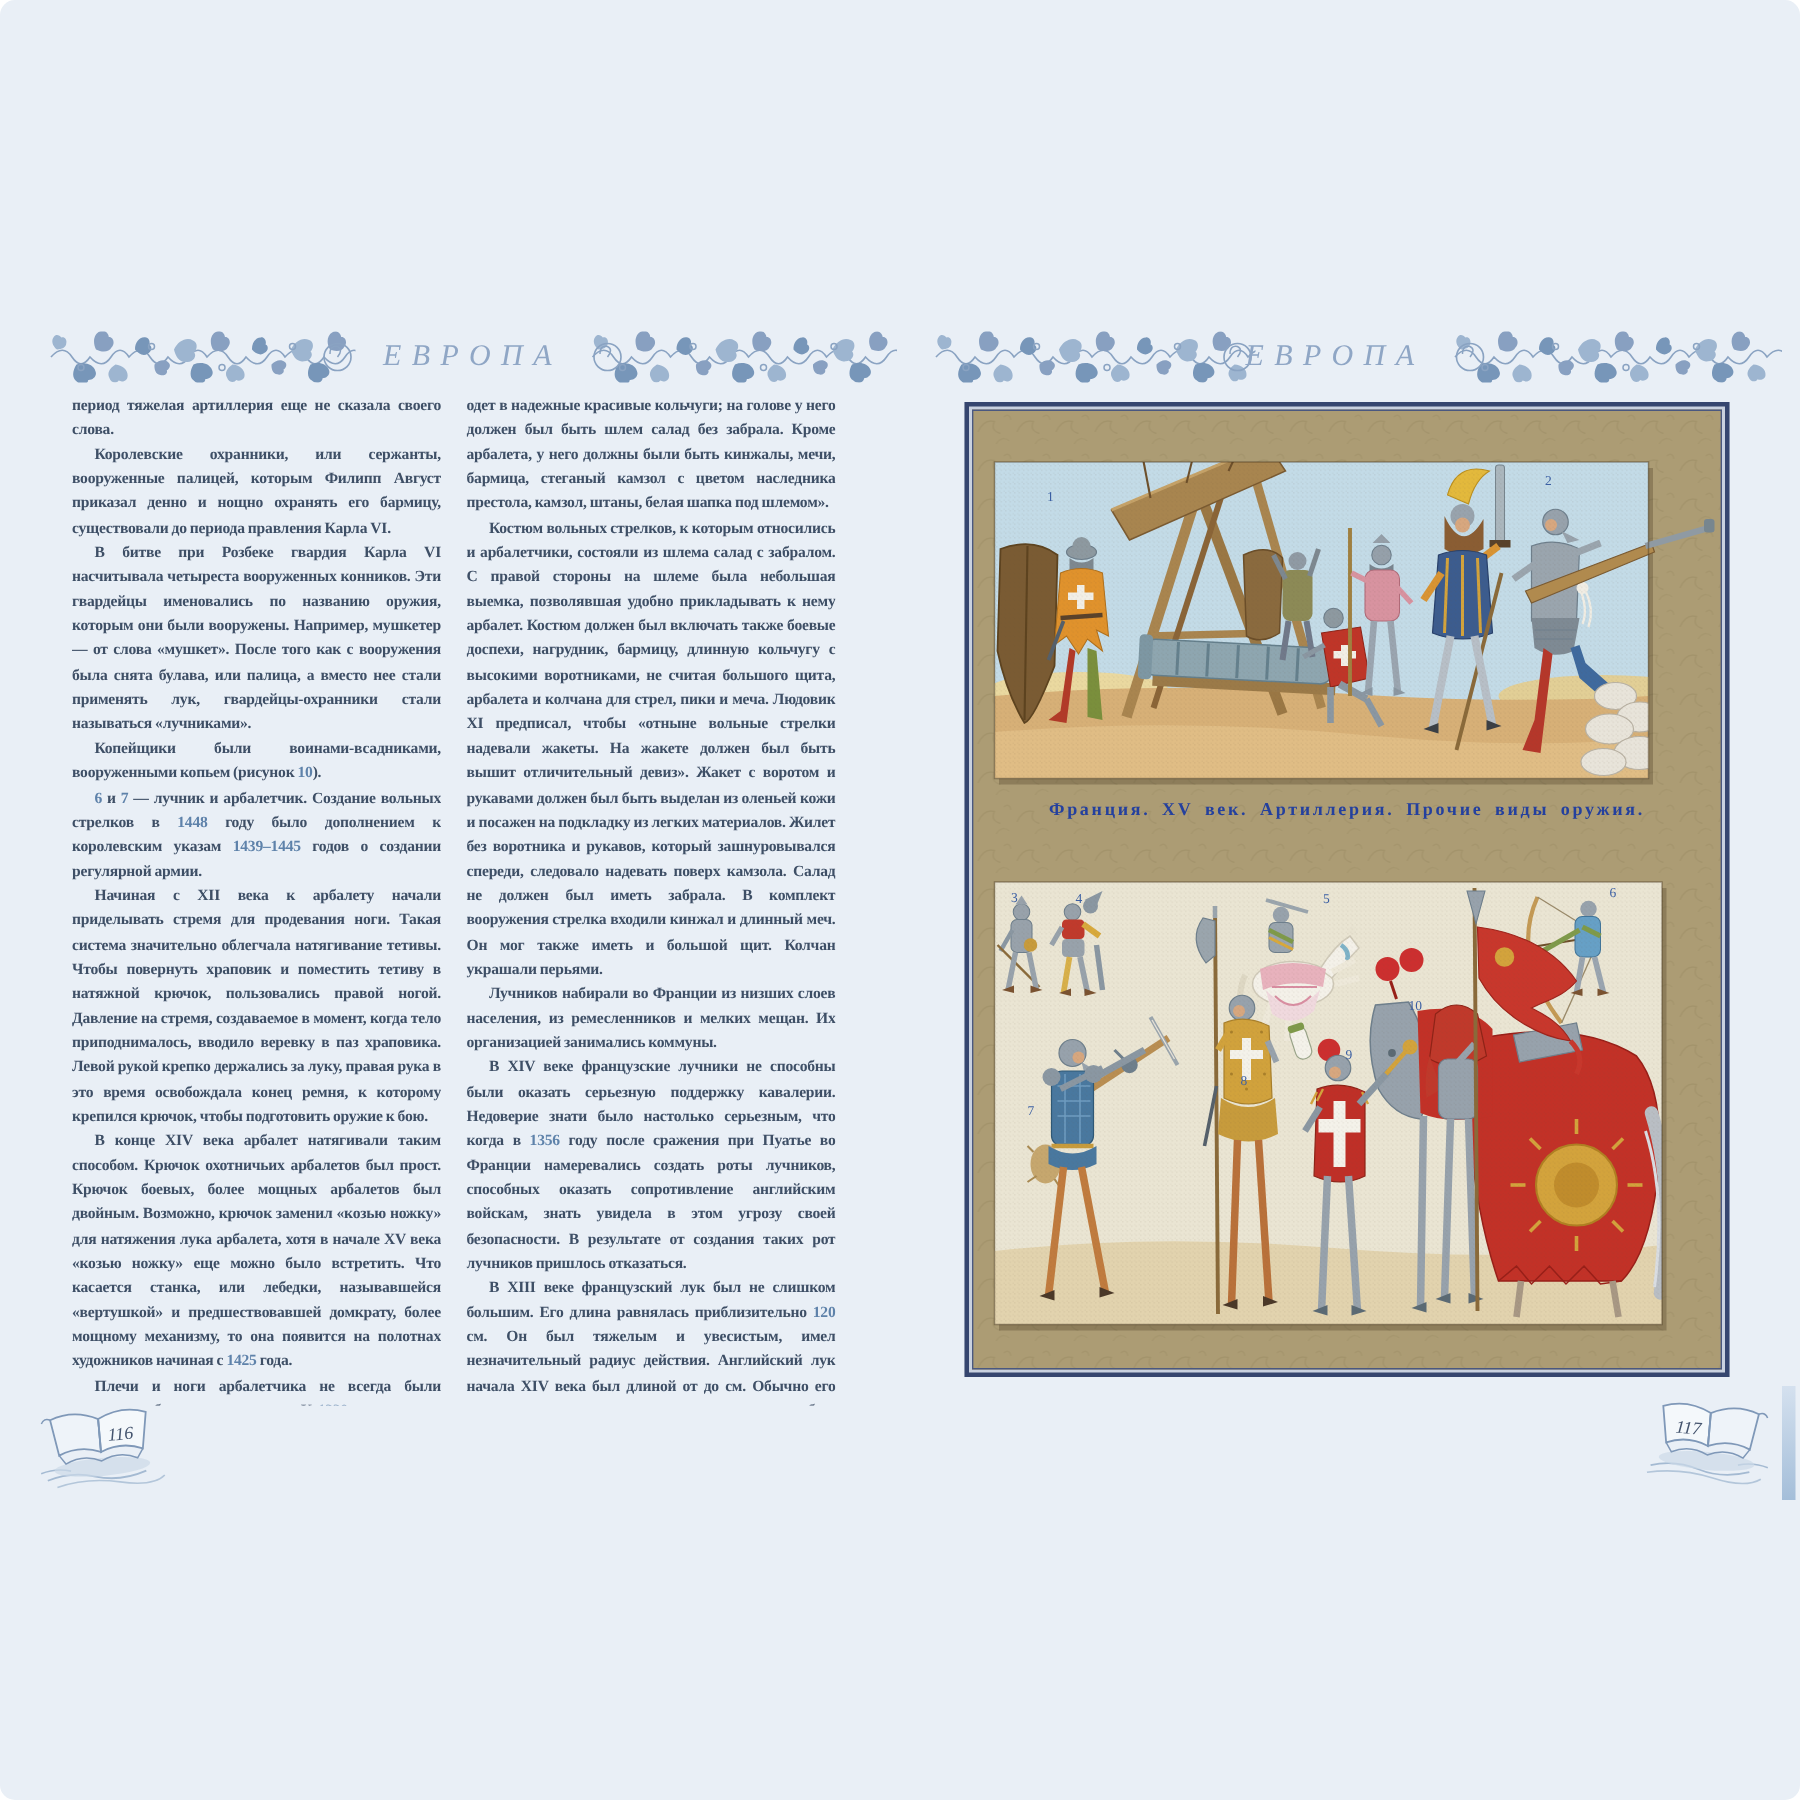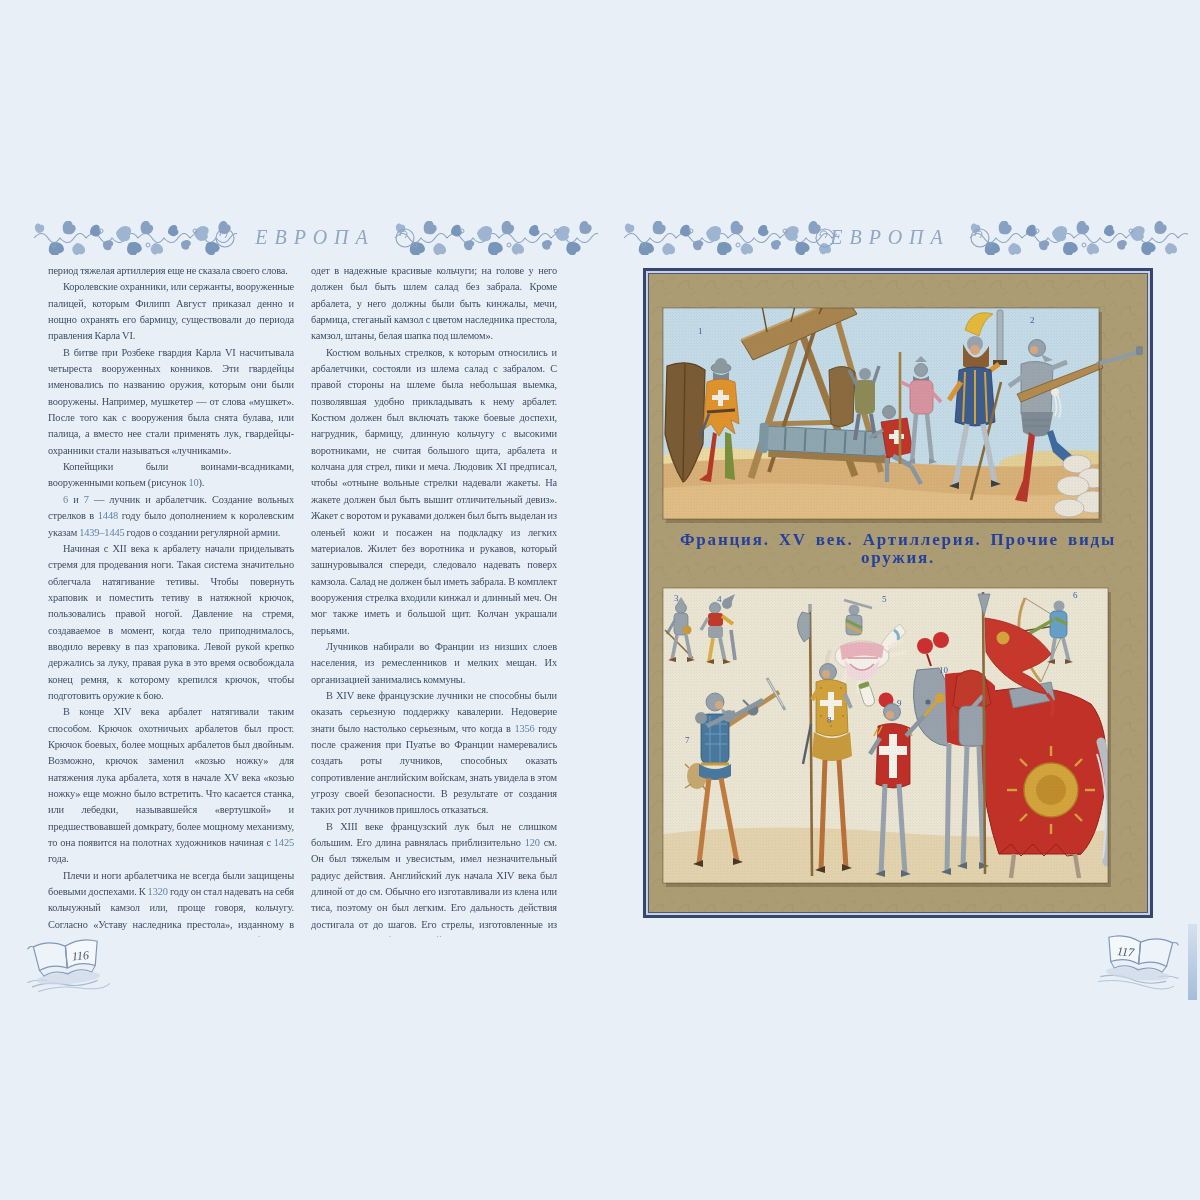--- a/index.html
+++ b/index.html
@@ -1,40 +1,40 @@
 <!DOCTYPE html>
 <html lang="ru"><head>
 <meta charset="utf-8">
 <style>
   html,body{margin:0;padding:0;}
   body{width:1200px;height:1200px;overflow:hidden;}
-  .sheet{position:relative;width:1200px;height:1200px;background:#e9eff6;font-family:"Liberation Serif",serif;}
+  .sheet{position:relative;width:1200px;height:1200px;background:#e9eff6;font-family:"Liberation Serif",serif;border-radius:10px;}
 
   
   .vineband{position:absolute;top:221px;height:34px;}
   .pagetitle{position:absolute;top:222px;height:30px;line-height:30px;text-align:center;
     font-style:italic;font-size:20px;letter-spacing:7px;color:#8fa6c5;font-family:"Liberation Serif",serif;}
 
   
   .textcol{position:absolute;top:263px;width:246px;max-height:674px;overflow:hidden;
     text-align:justify;font-size:10.4px;line-height:16.35px;color:#3e4f66;
     letter-spacing:-0.15px;word-spacing:-0.4px;}
-  .textcol p{margin:0;text-indent:15px;}
+  .textcol p{margin:0;text-indent:15px;font-weight:bold;}
   .textcol p.noindent{text-indent:0;}
   .num{color:#5e82aa;}
   .col1{left:48px;}
   .col2{left:311px;}
 
   
   .plate{position:absolute;left:643px;top:268px;width:510px;height:650px;box-sizing:border-box;
     border:3px solid #36466f;background:#c9d1df;padding:2px;}
   .plate-inner{position:relative;width:100%;height:100%;box-sizing:border-box;border:1px solid #4a5880;background:#ac9c74;}
   .plate-art{position:absolute;left:0;top:0;width:100%;height:100%;display:block;}
   .plate-caption{position:absolute;left:0;right:0;top:257px;text-align:center;z-index:3;
-    color:#24409e;font-weight:bold;font-size:17px;line-height:17.5px;letter-spacing:1.8px;word-spacing:3px;}
+    color:#24409e;font-weight:bold;font-size:12px;line-height:17.5px;letter-spacing:1.8px;word-spacing:3px;}
 
   
   .pagenum{position:absolute;width:90px;height:62px;}
   .pagenum.left{left:22px;top:934px;}
   .pagenum.right{left:1094px;top:930px;}
   .pagenum text{font-family:"Liberation Serif",serif;font-style:italic;font-size:12px;fill:#44546e;}
 
   .edge-strip{position:absolute;left:1188px;top:924px;width:9px;height:76px;
     background:linear-gradient(to bottom,#cfdded,#93b2d2);opacity:.8;}
 </style>

